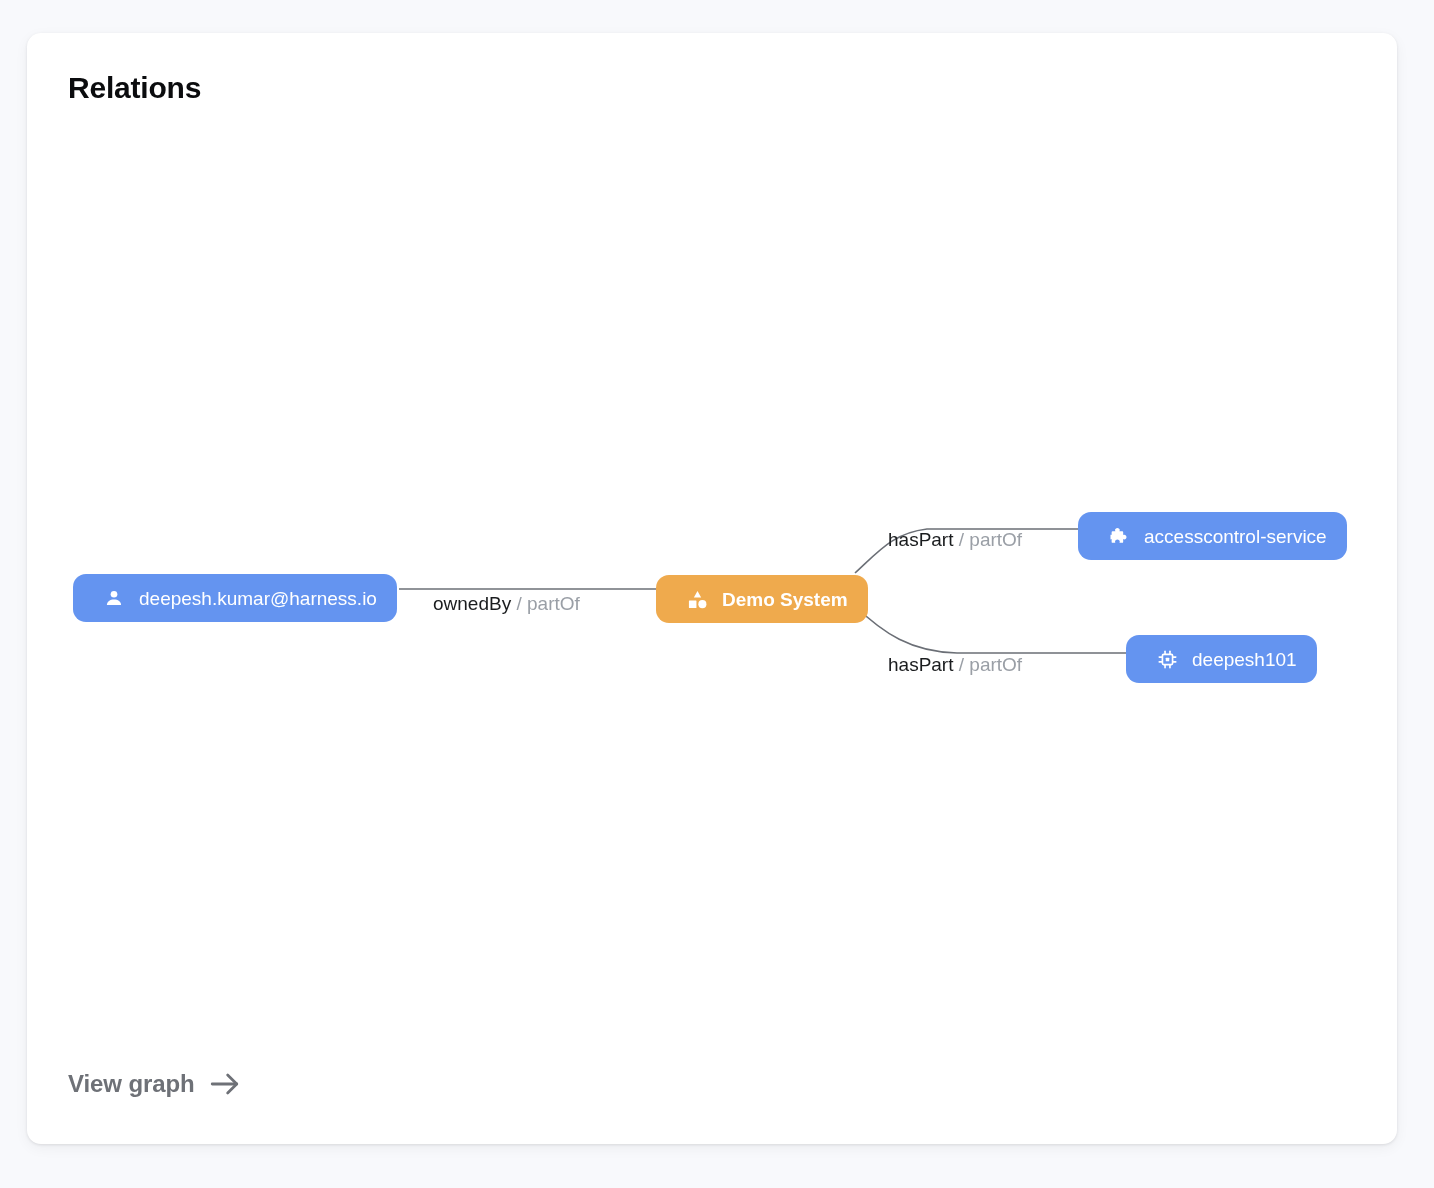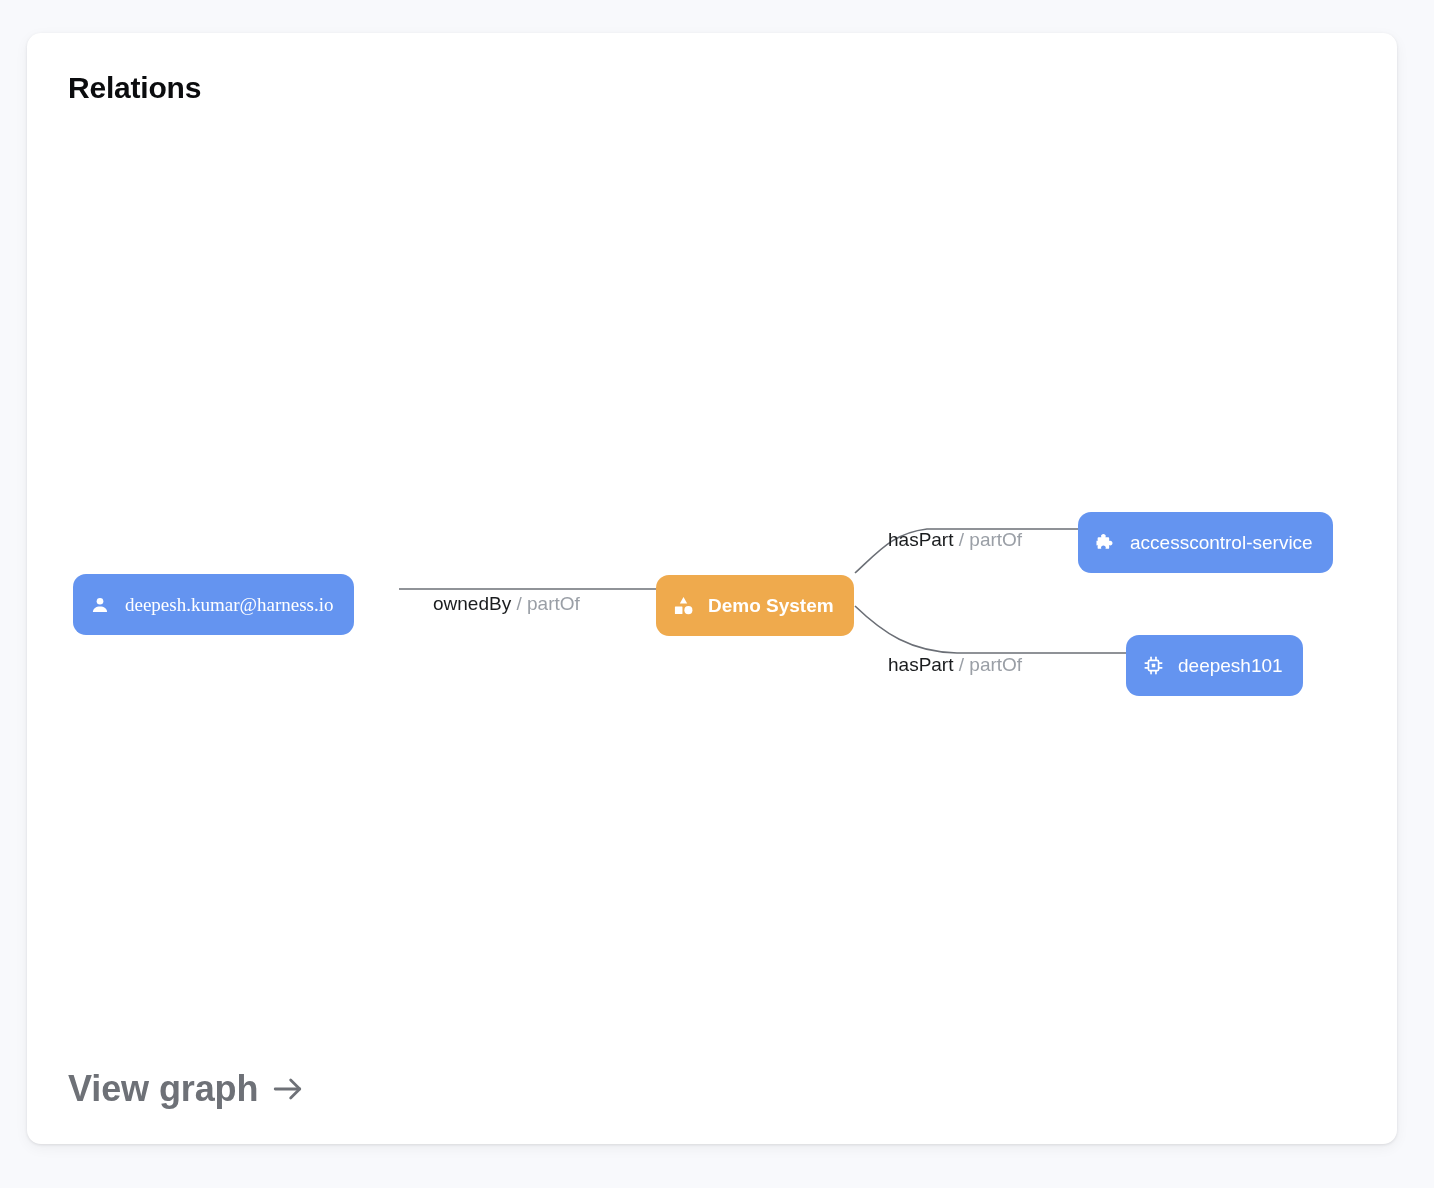--- a/index.html
+++ b/index.html
@@ -55,43 +55,43 @@
     height: 1111px;
   }
 
   
   .node {
     position: absolute;
     display: flex;
     align-items: center;
     border-radius: 13px;
     box-sizing: border-box;
-    height: 61px;
-    padding: 0 20px 0 16px;
+    height: 48px;
+    padding: 0 20px 0 30px;
     white-space: nowrap;
   }
   .node .node-icon {
     display: inline-flex;
     align-items: center;
     justify-content: center;
     width: 22px;
     height: 22px;
     flex: 0 0 auto;
     margin-right: 14px;
   }
   .node .node-label {
     font-size: 19px;
     color: #ffffff;
     line-height: 1;
   }
   .node.kind-blue { background: #6494f0; }
   .node.kind-orange { background: #efaa4d; }
   .node.kind-orange .node-label { font-weight: bold; }
 
-  #node-user        { left: 46px;   top: 541px; font-family: Liberation Serif, serif; }
+  #node-user        { left: 46px;   top: 541px; }
   #node-system      { left: 629px;  top: 542px; text-align: right; }
   #node-component   { left: 1051px; top: 479px; }
   #node-resource    { left: 1099px; top: 602px; }
 
   
   .edge-label {
     position: absolute;
     font-size: 19px;
     line-height: 1;
     white-space: nowrap;
@@ -104,21 +104,21 @@
   #edge-label-haspart1 { left: 861px; top: 497px; }
   #edge-label-haspart2 { left: 861px; top: 622px; }
 
   
   .view-graph {
     position: absolute;
     left: 41px;
     top: 1038px;
     display: flex;
     align-items: center;
-    font-size: 36px;
+    font-size: 24px;
     font-weight: bold;
     color: #6e7177;
     letter-spacing: -0.1px;
     cursor: pointer;
     line-height: 1;
   }
   .view-graph .arrow-icon {
     display: inline-flex;
     align-items: center;
     margin-left: 14px;

